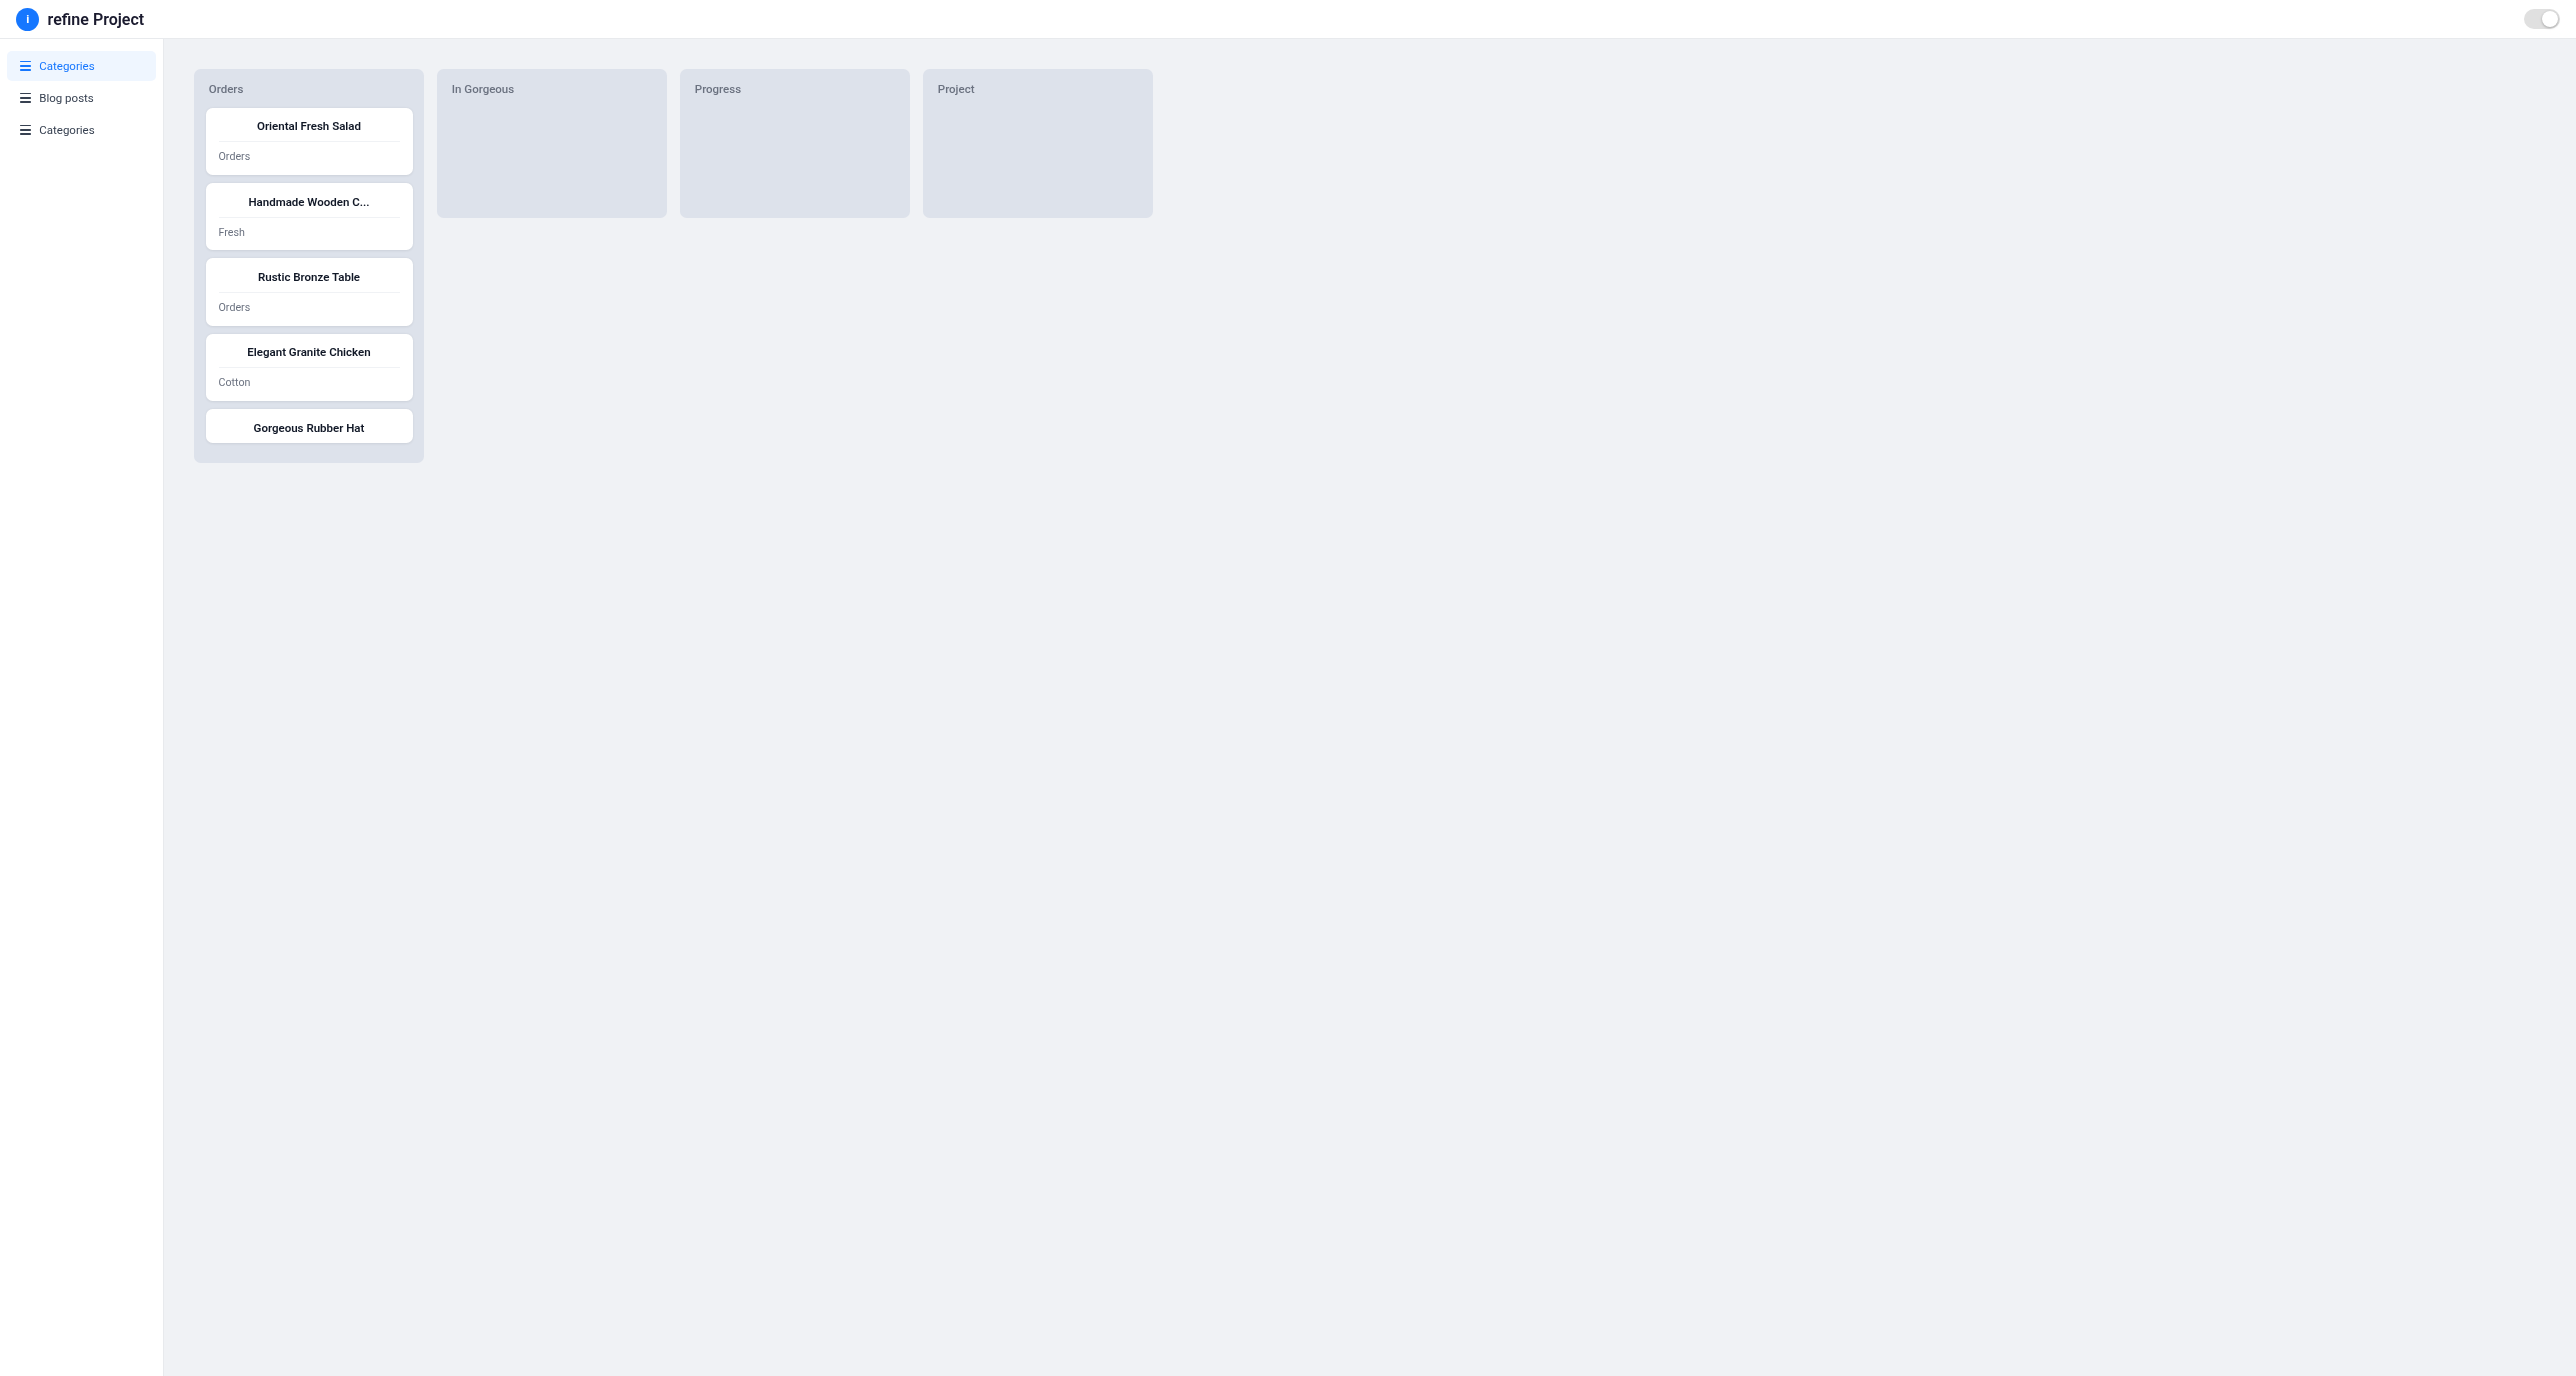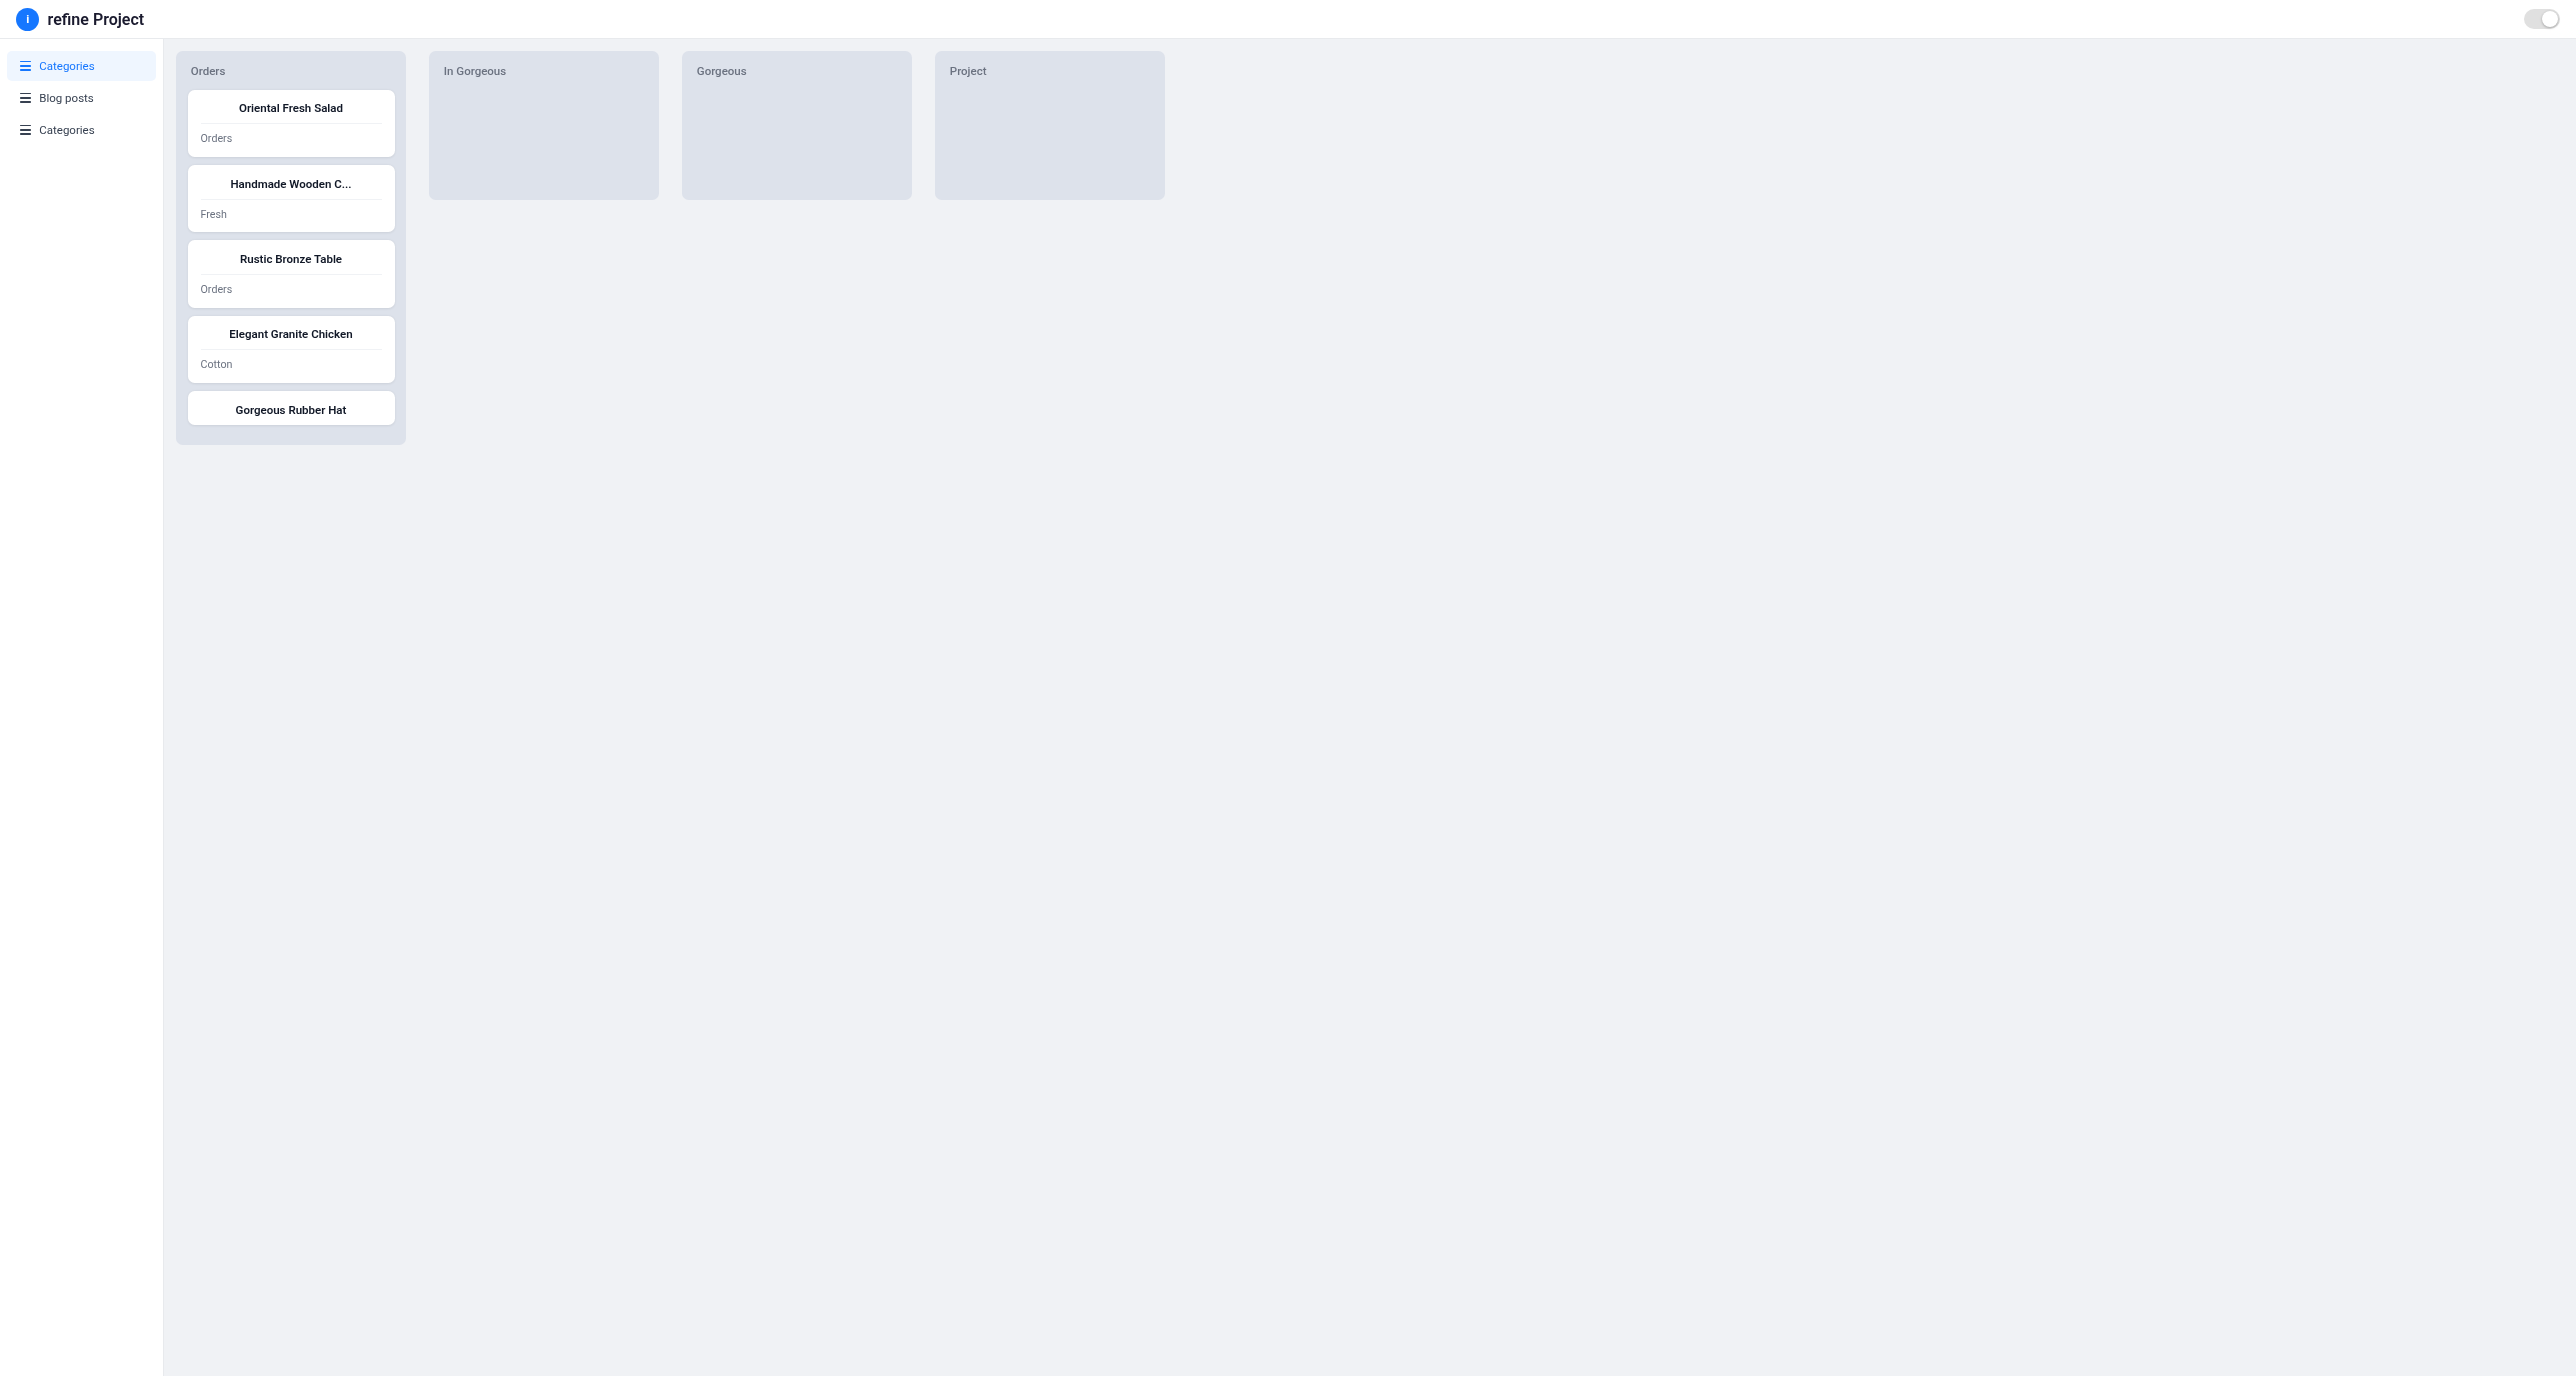--- a/index.html
+++ b/index.html
@@ -116,24 +116,24 @@
       display: block;
       width: 11.5px;
       height: 1.6px;
       background: currentColor;
       border-radius: 0.8px;
     }
 
     
     .content {
       flex: 1;
-      padding: 12px;
+      padding: 30px;
       overflow: auto;
       display: flex;
-      gap: 23px;
+      gap: 13px;
       align-items: flex-start;
     }
 
     
     .kanban-column {
       background: #dde2eb;
       border-radius: 6.6px;
       padding: 11.5px;
       min-width: 230px;
       width: 230px;
@@ -256,21 +256,21 @@
         <div class="card-title">Gorgeous Rubber Hat</div>
       </div>
     </div>
 
     <div class="kanban-column">
       <div class="column-header">In Gorgeous</div>
       <div class="empty-column"></div>
     </div>
 
     <div class="kanban-column">
-      <div class="column-header">Gorgeous</div>
+      <div class="column-header">Progress</div>
       <div class="empty-column"></div>
     </div>
 
     <div class="kanban-column">
       <div class="column-header">Project</div>
       <div class="empty-column"></div>
     </div>
 
   </div>
 </div>

